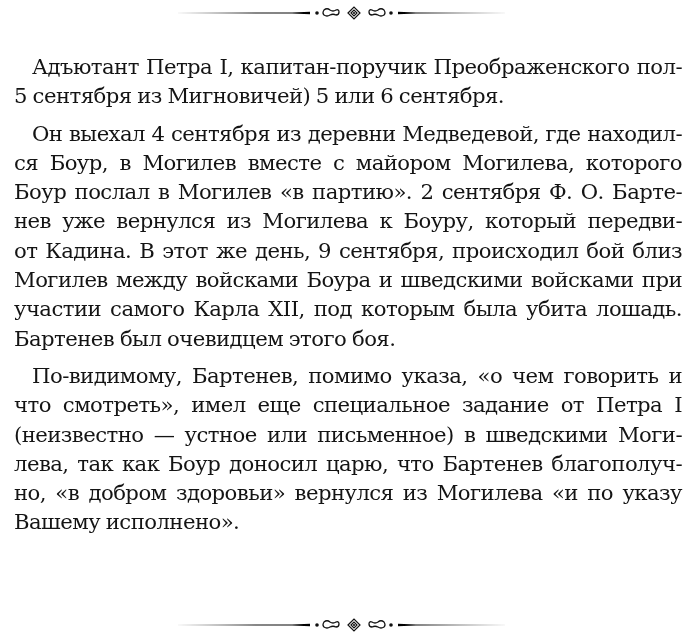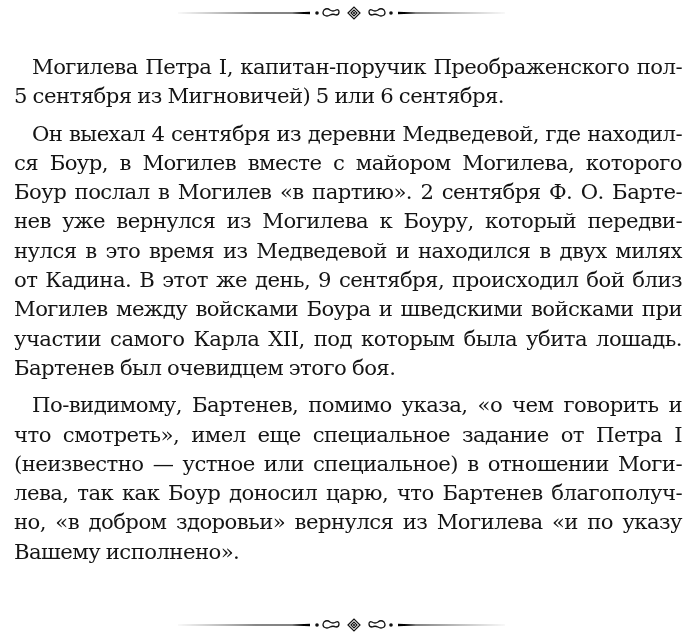--- a/index.html
+++ b/index.html
@@ -43,38 +43,37 @@
   <path d="M152 4 q3 -2.5 6 0 q3 2 6 0 q3 -1 3 2 q0 3 -3 3 q-3 -1.5 -6 0 q-3 2 -6 0 q-2 -2 0 -5 z" fill="none" stroke="#111" stroke-width="1.3"></path>
   <path d="M176 7 L182 1 L188 7 L182 13 Z M179 7 L182 4 L185 7 L182 10 Z" fill="none" stroke="#111" stroke-width="1.2"></path>
   <circle cx="182" cy="7" r="1.1" fill="#111"></circle>
   <path d="M212 4 q-3 -2.5 -6 0 q-3 2 -6 0 q-3 -1 -3 2 q0 3 3 3 q3 -1.5 6 0 q3 2 6 0 q2 -2 0 -5 z" fill="none" stroke="#111" stroke-width="1.3"></path>
   <circle cx="219" cy="7" r="1.8" fill="#111"></circle>
   <path d="M350 7 L244 6.4 L226 5.8 L226 8.2 L244 7.6 Z" fill="url(#lg2)"></path>
 </svg>
 
 <div class="page">
   <p class="para">
-    <span class="line first">Могилева Петра I, капитан-поручик Преображенского пол-</span>
+    <span class="line first">Адъютант Петра I, капитан-поручик Преображенского пол-</span>
     <span class="line last">5 сентября из Мигновичей) 5 или 6 сентября.</span>
   </p>
   <p class="para">
     <span class="line first">Он выехал 4 сентября из деревни Медведевой, где находил-</span>
     <span class="line">ся Боур, в Могилев вместе с майором Могилева, которого</span>
     <span class="line">Боур послал в Могилев «в партию». 2 сентября Ф. О. Барте-</span>
     <span class="line">нев уже вернулся из Могилева к Боуру, который передви-</span>
-    <span class="line">нулся в это время из Медведевой и находился в двух милях</span>
     <span class="line">от Кадина. В этот же день, 9 сентября, происходил бой близ</span>
     <span class="line">Могилев между войсками Боура и шведскими войсками при</span>
     <span class="line">участии самого Карла XII, под которым была убита лошадь.</span>
     <span class="line last">Бартенев был очевидцем этого боя.</span>
   </p>
   <p class="para">
     <span class="line first">По-видимому, Бартенев, помимо указа, «о чем говорить и</span>
     <span class="line">что смотреть», имел еще специальное задание от Петра I</span>
-    <span class="line">(неизвестно — устное или специальное) в отношении Моги-</span>
+    <span class="line">(неизвестно — устное или письменное) в шведскими Моги-</span>
     <span class="line">лева, так как Боур доносил царю, что Бартенев благополуч-</span>
     <span class="line">но, «в добром здоровьи» вернулся из Могилева «и по указу</span>
     <span class="line last">Вашему исполнено».</span>
   </p>
 </div>
 
 <svg class="ornament bottom" viewBox="0 0 352 14" xmlns="http://www.w3.org/2000/svg">
   <path d="M2 7 L120 6.4 L138 5.8 L138 8.2 L120 7.6 Z" fill="url(#lg1)"></path>
   <circle cx="145" cy="7" r="1.8" fill="#111"></circle>
   <path d="M152 4 q3 -2.5 6 0 q3 2 6 0 q3 -1 3 2 q0 3 -3 3 q-3 -1.5 -6 0 q-3 2 -6 0 q-2 -2 0 -5 z" fill="none" stroke="#111" stroke-width="1.3"></path>

